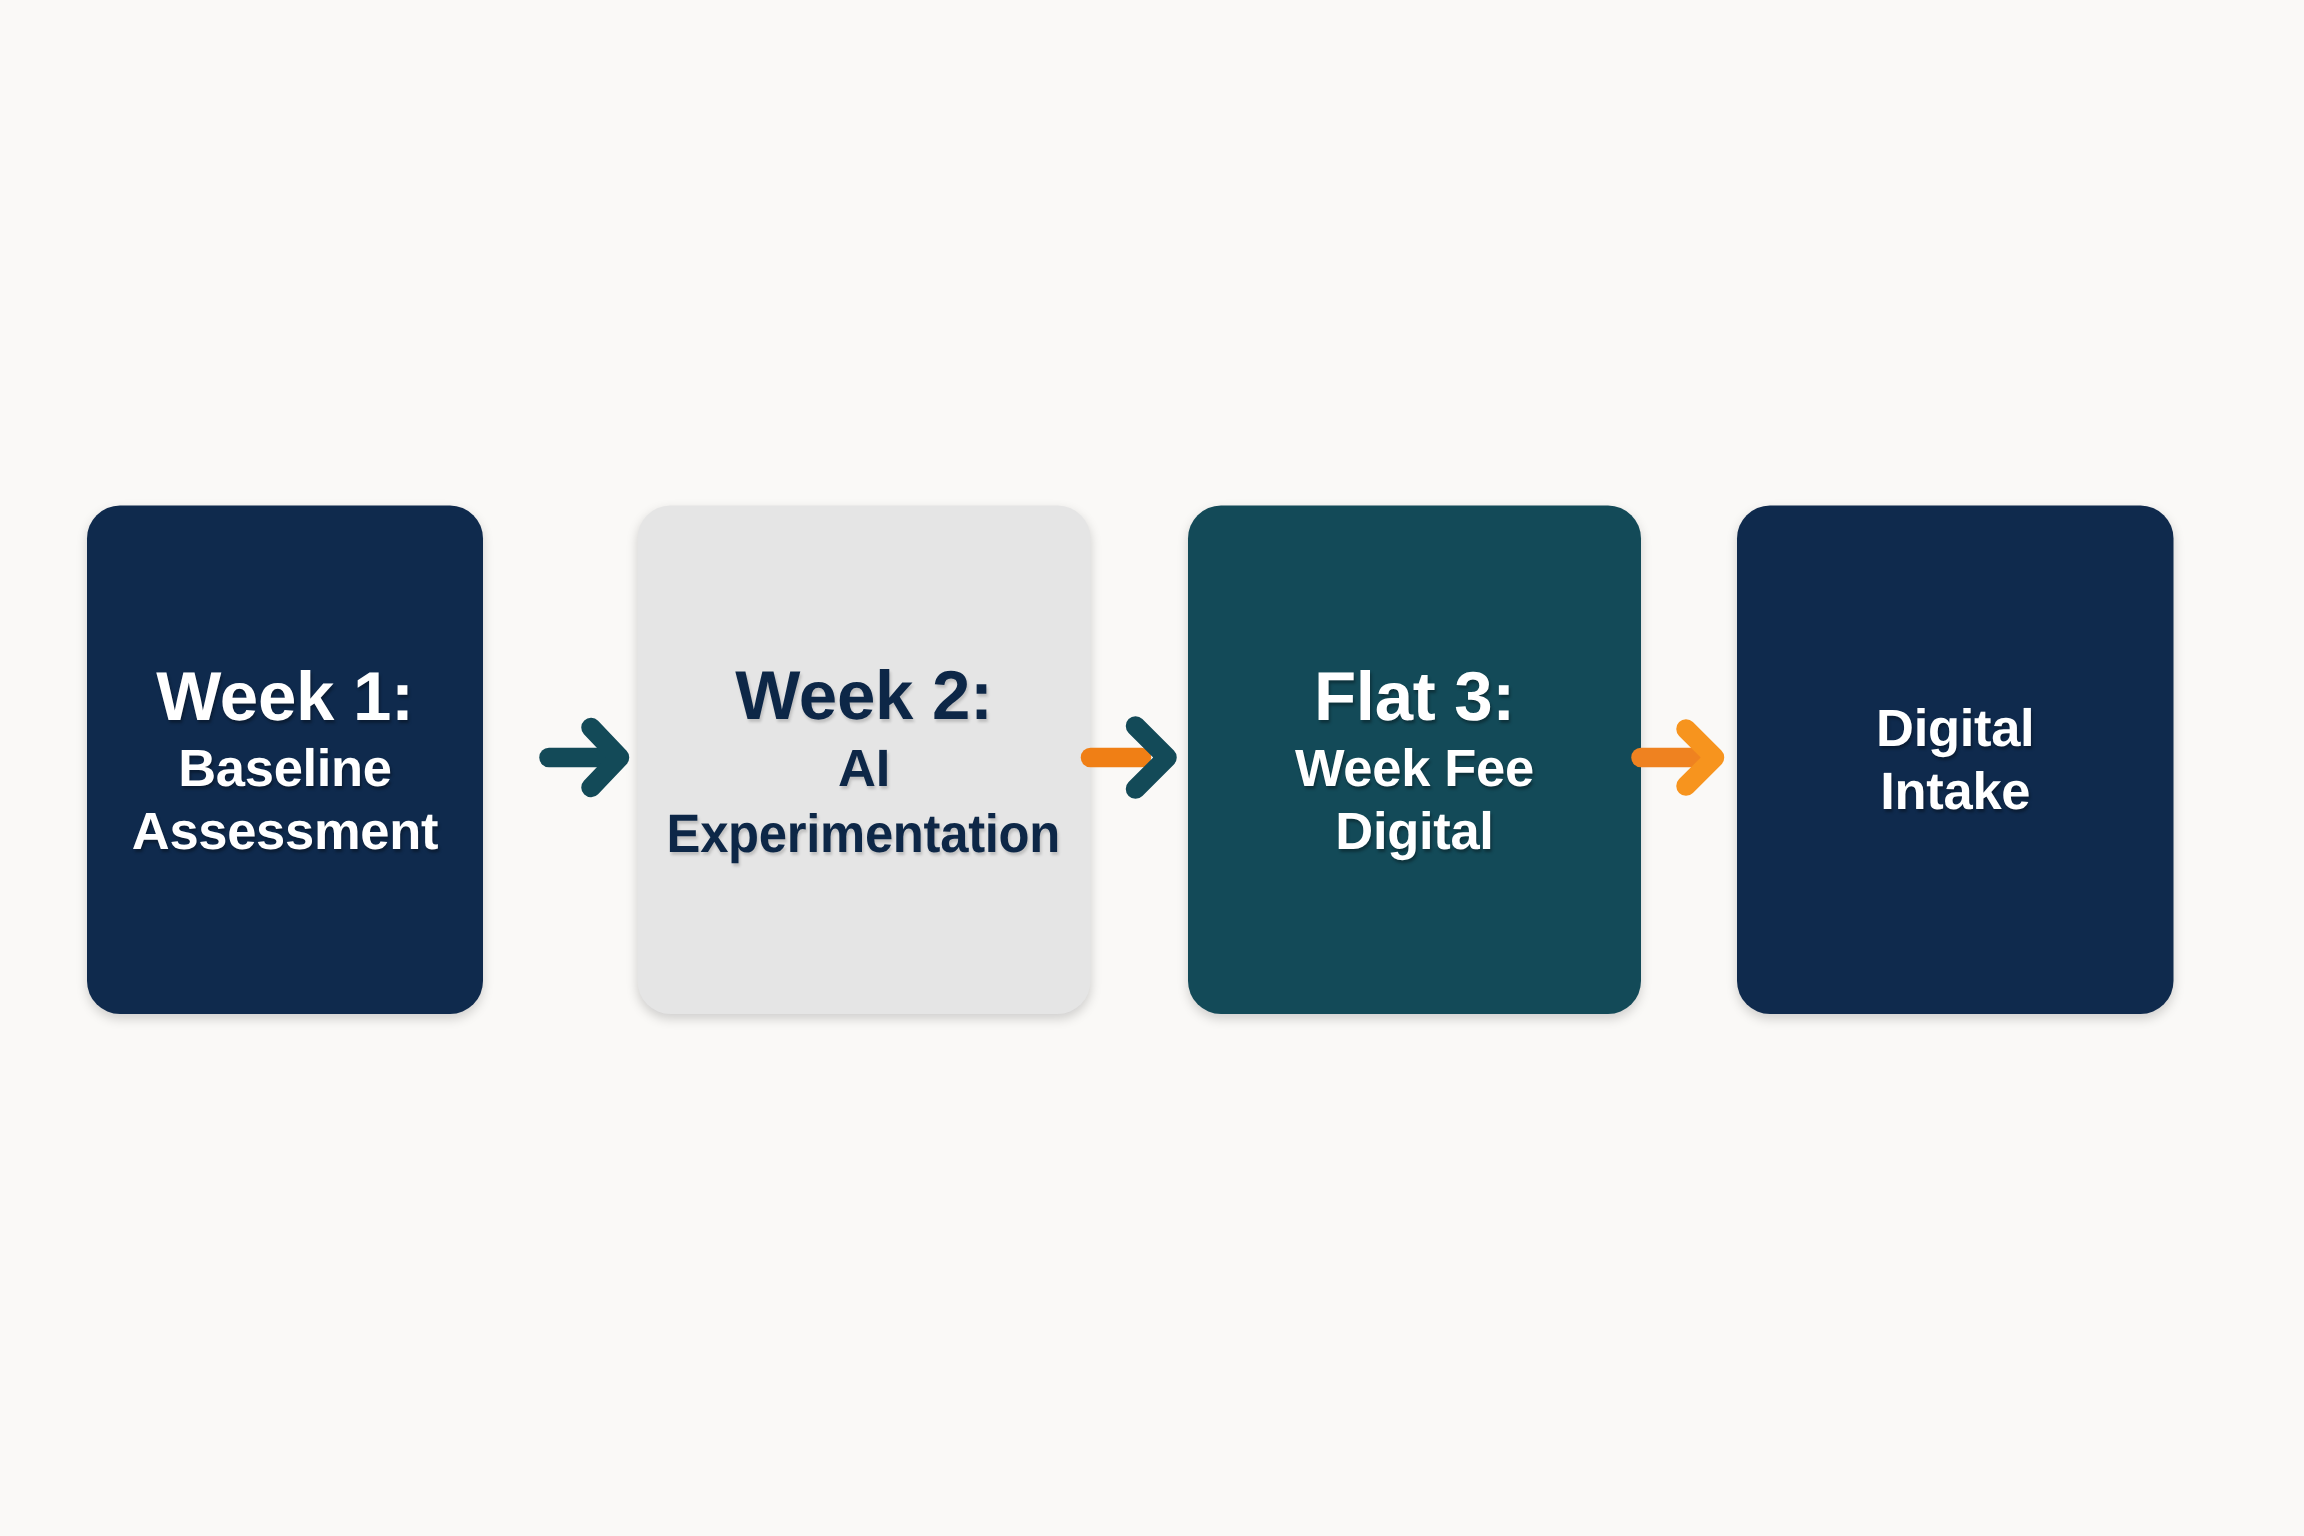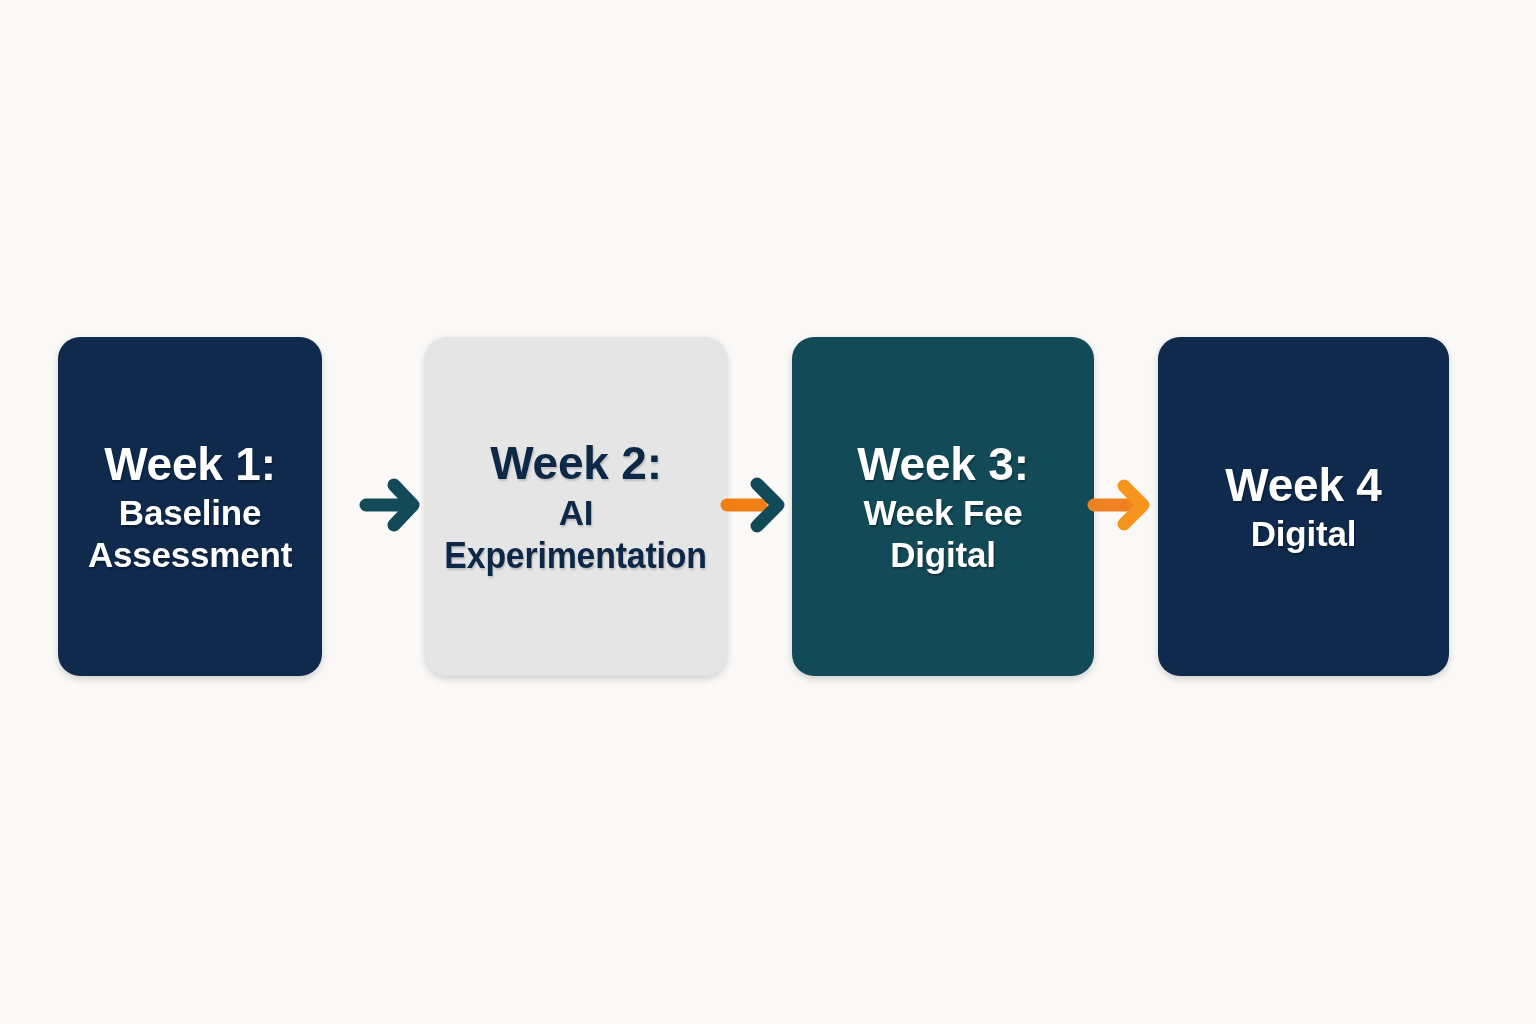--- a/index.html
+++ b/index.html
@@ -110,32 +110,32 @@
   <div id="arrow-2" class="arrow">
     <svg width="66" height="58" viewBox="0 0 66 58" aria-hidden="true">
       <g fill="none" stroke-linecap="round" stroke-linejoin="round">
         <path d="M0 29 H34" stroke="#f07f15" stroke-width="13"></path>
         <path d="M30 8 L51 29 L30 50" stroke="#134a58" stroke-width="13"></path>
       </g>
     </svg>
   </div>
 
   <div id="node-3" class="node teal txt-light">
-    <span class="line sz-lg">Week 3:</span>
+    <span class="line sz-lg">Flat 3:</span>
     <span class="line sz-md">Week Fee</span>
     <span class="line sz-md">Digital</span>
   </div>
 
   <div id="arrow-3" class="arrow">
     <svg width="65" height="58" viewBox="0 0 65 58" aria-hidden="true">
       <g fill="none" stroke-linecap="round" stroke-linejoin="round">
         <path d="M0 29 H38" stroke="#ef8220" stroke-width="13"></path>
         <path d="M30 10 L49 29 L30 48" stroke="#f7941e" stroke-width="13"></path>
       </g>
     </svg>
   </div>
 
   <div id="node-4" class="node navy txt-light">
-    <span class="line sz-lg">Week 4</span>
     <span class="line sz-md">Digital</span>
+    <span class="line sz-md">Intake</span>
   </div>
 
 </div>
 
 </body></html>

